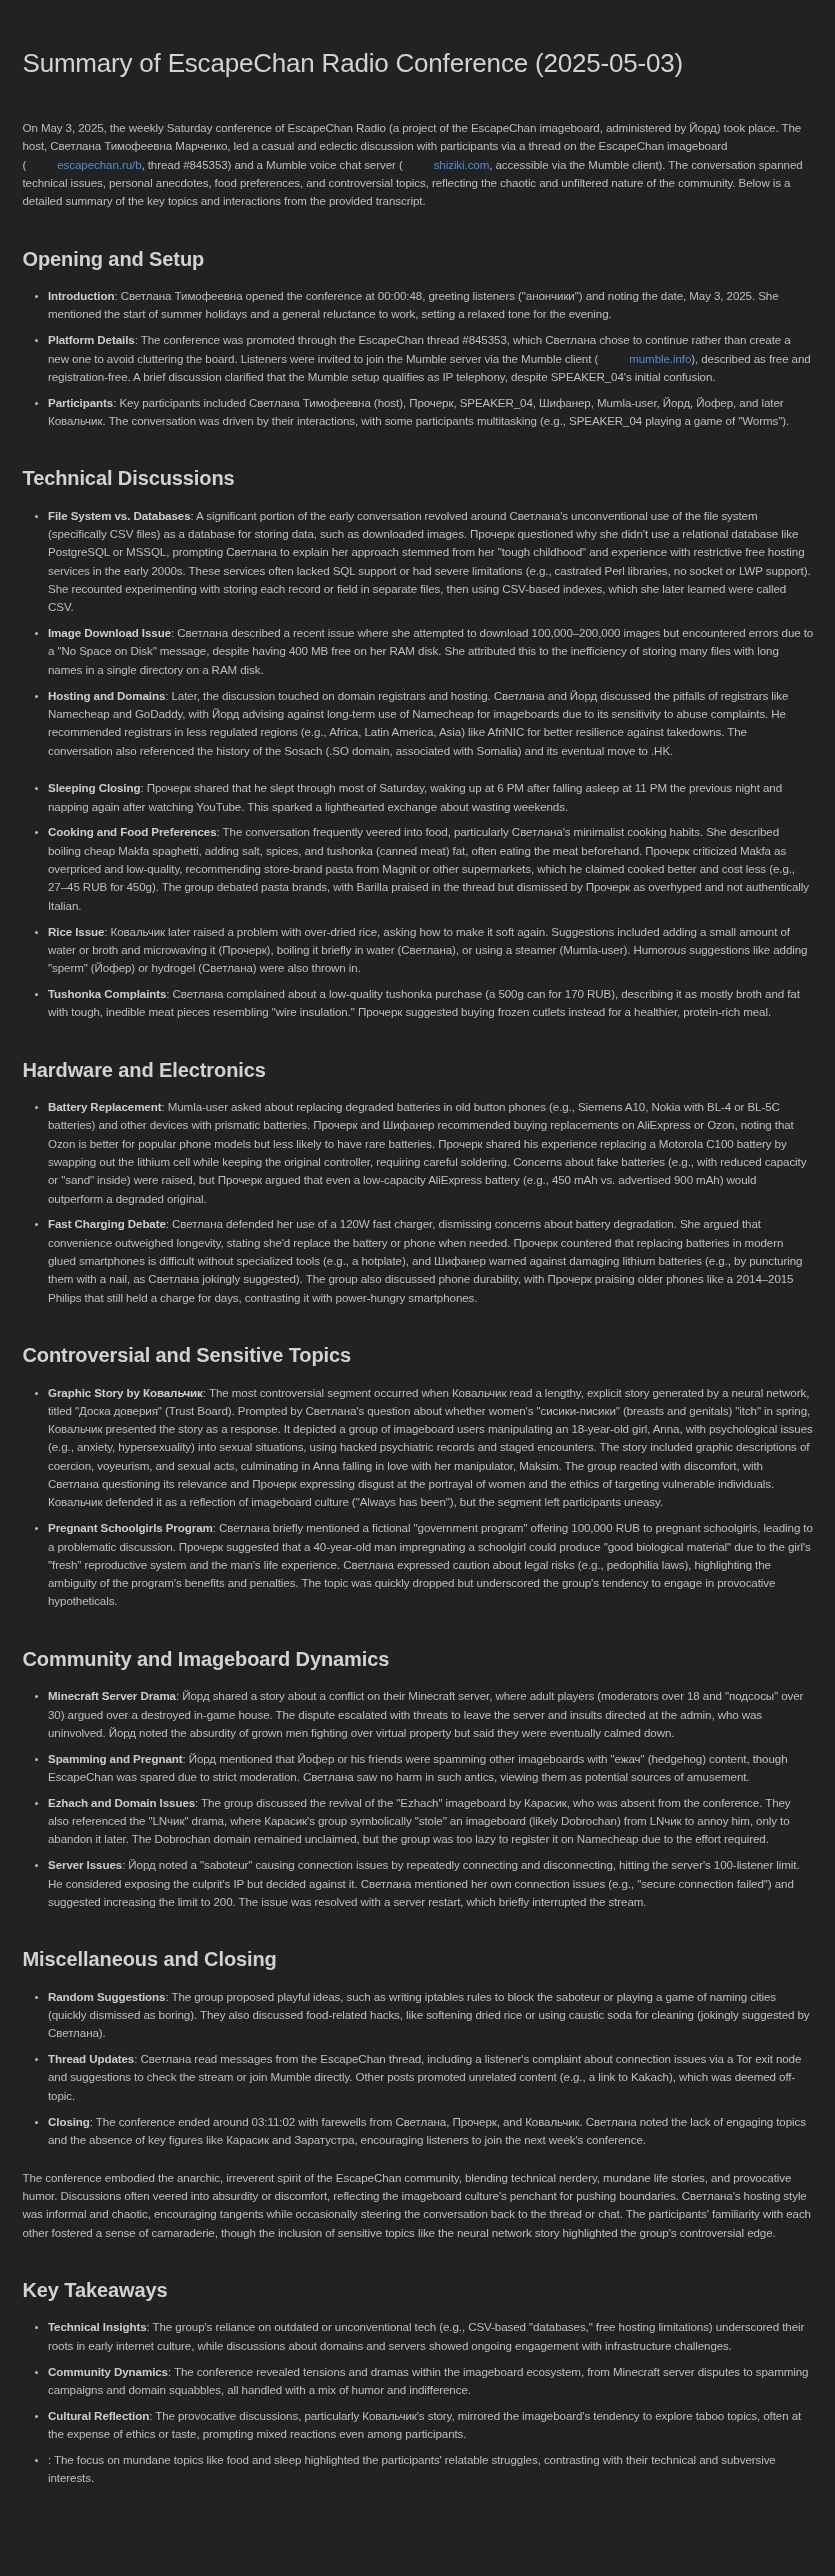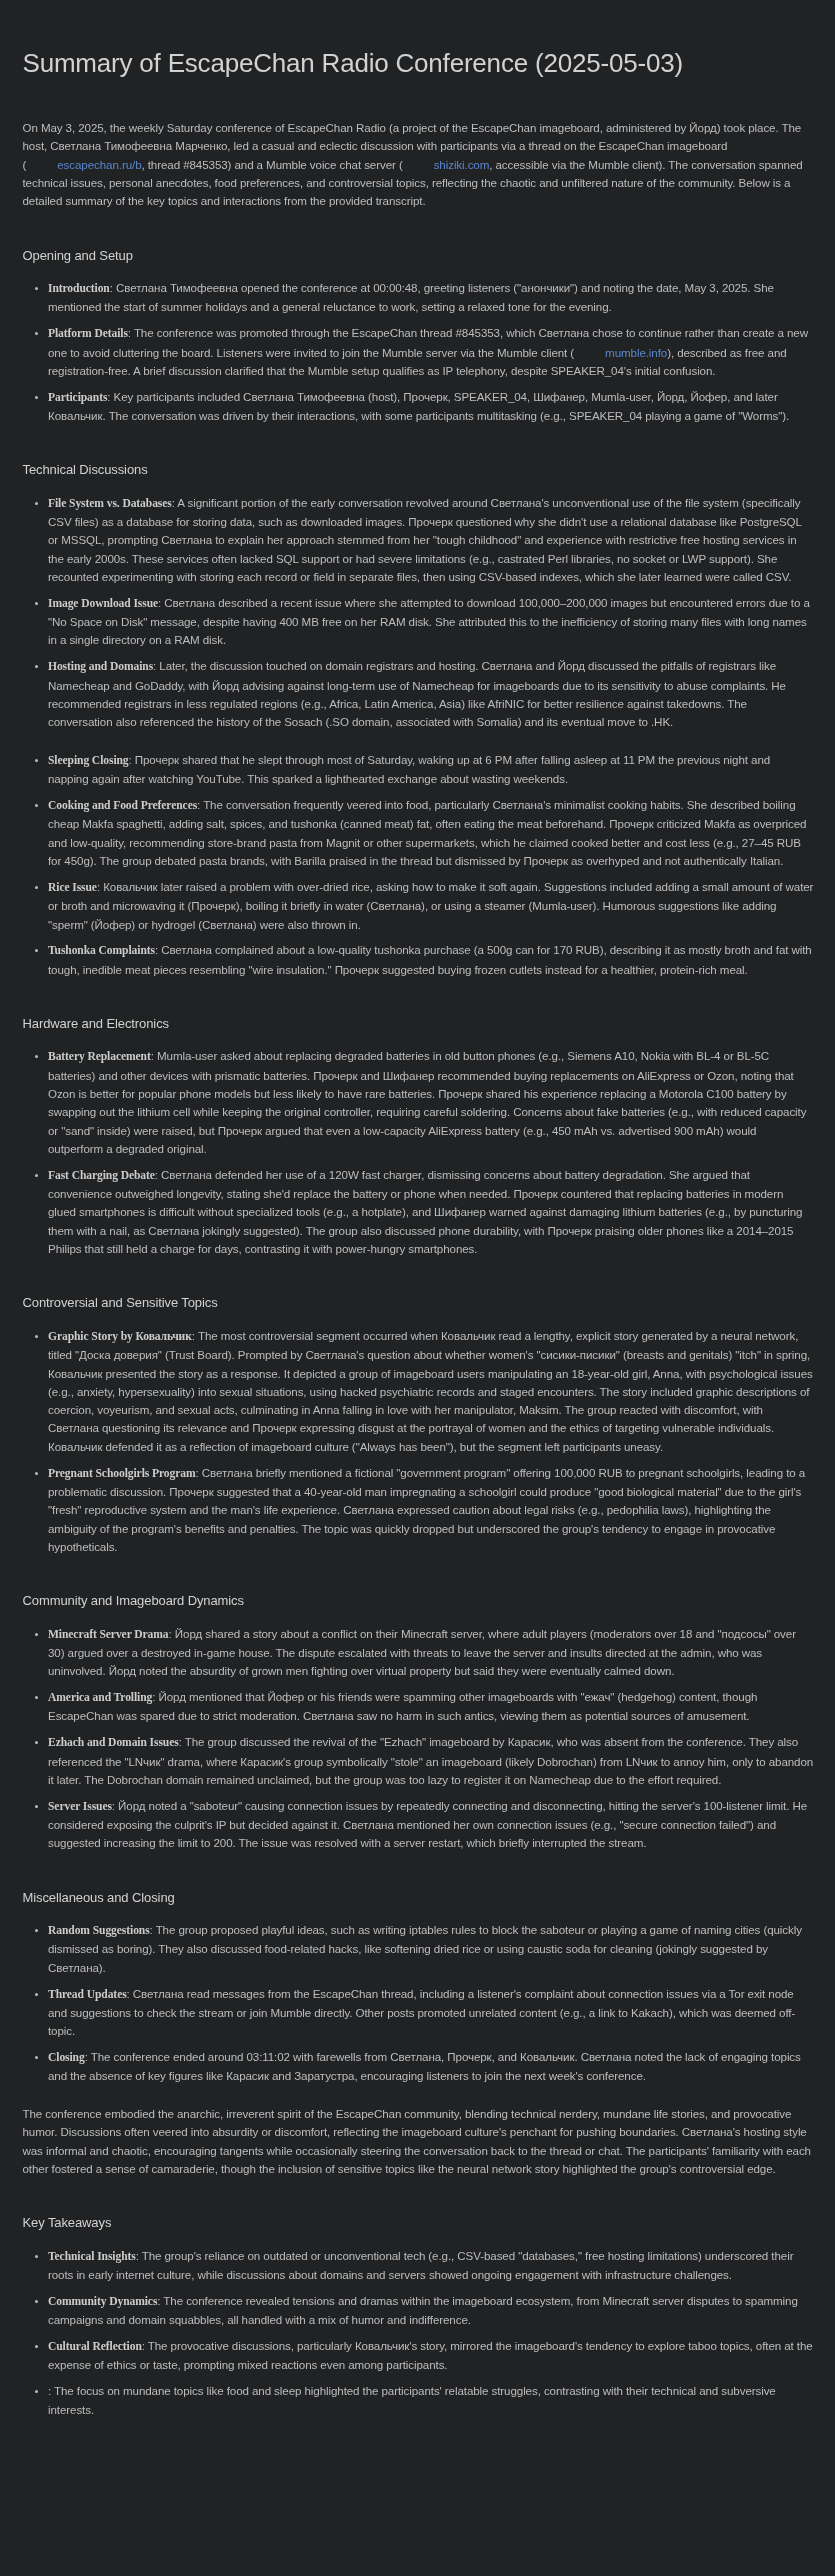--- a/index.html
+++ b/index.html
@@ -21,41 +21,41 @@
   .doc { padding: 48px 22.5px 30px 22.5px; }
   h1 {
     color: var(--heading-text);
     font-size: 26px;
     font-weight: 400;
     margin: 0 0 40px 0;
     letter-spacing: -0.2px;
   }
   h2 {
     color: var(--heading-text);
-    font-size: 13px;
-    font-weight: 400;
+    font-size: 20px;
+    font-weight: 700;
     margin: 37px 0 16.5px 0;
     letter-spacing: -0.1px;
   }
   p.body-text {
     font-size: 11.6px;
     line-height: 1.58;
     margin: 0 0 13.5px 0;
   }
   ul {
     margin: 10.5px 0 19.5px 0;
     padding-left: 25.5px;
   }
   li {
     font-size: 11.6px;
     line-height: 1.58;
     margin: 7.5px 0;
   }
   li::marker { color: var(--body-text); font-size: 9.7px; }
-  strong { color: #cccccc; font-weight: 700; font-family: Liberation Serif, serif; }
+  strong { color: #cccccc; font-weight: 700; }
   a.link { color: var(--link); text-decoration: none; padding-left: 31px; }
 </style>
 </head>
 <body>
 
 <div class="doc">
   <h1>Summary of EscapeChan Radio Conference (2025-05-03)</h1>
   <p class="body-text">On May 3, 2025, the weekly Saturday conference of EscapeChan Radio (a project of the EscapeChan imageboard, administered by Йорд) took place. The host, Светлана Тимофеевна Марченко, led a casual and eclectic discussion with participants via a thread on the EscapeChan imageboard (<a class="link" href="#">escapechan.ru/b</a>, thread #845353) and a Mumble voice chat server (<a class="link" href="#">shiziki.com</a>, accessible via the Mumble client). The conversation spanned technical issues, personal anecdotes, food preferences, and controversial topics, reflecting the chaotic and unfiltered nature of the community. Below is a detailed summary of the key topics and interactions from the provided transcript.</p>
   <div id="sections">
       <h2>Opening and Setup</h2>
@@ -82,21 +82,21 @@
         <li><strong>Fast Charging Debate</strong>: Светлана defended her use of a 120W fast charger, dismissing concerns about battery degradation. She argued that convenience outweighed longevity, stating she'd replace the battery or phone when needed. Прочерк countered that replacing batteries in modern glued smartphones is difficult without specialized tools (e.g., a hotplate), and Шифанер warned against damaging lithium batteries (e.g., by puncturing them with a nail, as Светлана jokingly suggested). The group also discussed phone durability, with Прочерк praising older phones like a 2014–2015 Philips that still held a charge for days, contrasting it with power-hungry smartphones.</li>
       </ul>
       <h2>Controversial and Sensitive Topics</h2>
       <ul>
         <li><strong>Graphic Story by Ковальчик</strong>: The most controversial segment occurred when Ковальчик read a lengthy, explicit story generated by a neural network, titled "Доска доверия" (Trust Board). Prompted by Светлана's question about whether women's "сисики-писики" (breasts and genitals) "itch" in spring, Ковальчик presented the story as a response. It depicted a group of imageboard users manipulating an 18-year-old girl, Anna, with psychological issues (e.g., anxiety, hypersexuality) into sexual situations, using hacked psychiatric records and staged encounters. The story included graphic descriptions of coercion, voyeurism, and sexual acts, culminating in Anna falling in love with her manipulator, Maksim. The group reacted with discomfort, with Светлана questioning its relevance and Прочерк expressing disgust at the portrayal of women and the ethics of targeting vulnerable individuals. Ковальчик defended it as a reflection of imageboard culture ("Always has been"), but the segment left participants uneasy.</li>
         <li><strong>Pregnant Schoolgirls Program</strong>: Светлана briefly mentioned a fictional "government program" offering 100,000 RUB to pregnant schoolgirls, leading to a problematic discussion. Прочерк suggested that a 40-year-old man impregnating a schoolgirl could produce "good biological material" due to the girl's "fresh" reproductive system and the man's life experience. Светлана expressed caution about legal risks (e.g., pedophilia laws), highlighting the ambiguity of the program's benefits and penalties. The topic was quickly dropped but underscored the group's tendency to engage in provocative hypotheticals.</li>
       </ul>
       <h2>Community and Imageboard Dynamics</h2>
       <ul>
         <li><strong>Minecraft Server Drama</strong>: Йорд shared a story about a conflict on their Minecraft server, where adult players (moderators over 18 and "подсосы" over 30) argued over a destroyed in-game house. The dispute escalated with threats to leave the server and insults directed at the admin, who was uninvolved. Йорд noted the absurdity of grown men fighting over virtual property but said they were eventually calmed down.</li>
-        <li><strong>America and Trolling</strong>: Йорд mentioned that Йофер or his friends were spamming other imageboards with "ежач" (hedgehog) content, though EscapeChan was spared due to strict moderation. Светлана saw no harm in such antics, viewing them as potential sources of amusement.</li>
+        <li><strong>Spamming and Pregnant</strong>: Йорд mentioned that Йофер or his friends were spamming other imageboards with "ежач" (hedgehog) content, though EscapeChan was spared due to strict moderation. Светлана saw no harm in such antics, viewing them as potential sources of amusement.</li>
         <li><strong>Ezhach and Domain Issues</strong>: The group discussed the revival of the "Ezhach" imageboard by Карасик, who was absent from the conference. They also referenced the "LNчик" drama, where Карасик's group symbolically "stole" an imageboard (likely Dobrochan) from LNчик to annoy him, only to abandon it later. The Dobrochan domain remained unclaimed, but the group was too lazy to register it on Namecheap due to the effort required.</li>
         <li><strong>Server Issues</strong>: Йорд noted a "saboteur" causing connection issues by repeatedly connecting and disconnecting, hitting the server's 100-listener limit. He considered exposing the culprit's IP but decided against it. Светлана mentioned her own connection issues (e.g., "secure connection failed") and suggested increasing the limit to 200. The issue was resolved with a server restart, which briefly interrupted the stream.</li>
       </ul>
       <h2>Miscellaneous and Closing</h2>
       <ul>
         <li><strong>Random Suggestions</strong>: The group proposed playful ideas, such as writing iptables rules to block the saboteur or playing a game of naming cities (quickly dismissed as boring). They also discussed food-related hacks, like softening dried rice or using caustic soda for cleaning (jokingly suggested by Светлана).</li>
         <li><strong>Thread Updates</strong>: Светлана read messages from the EscapeChan thread, including a listener's complaint about connection issues via a Tor exit node and suggestions to check the stream or join Mumble directly. Other posts promoted unrelated content (e.g., a link to Kakach), which was deemed off-topic.</li>
         <li><strong>Closing</strong>: The conference ended around 03:11:02 with farewells from Светлана, Прочерк, and Ковальчик. Светлана noted the lack of engaging topics and the absence of key figures like Карасик and Заратустра, encouraging listeners to join the next week's conference.</li>
       </ul>
       <p class="body-text">The conference embodied the anarchic, irreverent spirit of the EscapeChan community, blending technical nerdery, mundane life stories, and provocative humor. Discussions often veered into absurdity or discomfort, reflecting the imageboard culture's penchant for pushing boundaries. Светлана's hosting style was informal and chaotic, encouraging tangents while occasionally steering the conversation back to the thread or chat. The participants' familiarity with each other fostered a sense of camaraderie, though the inclusion of sensitive topics like the neural network story highlighted the group's controversial edge.</p>

